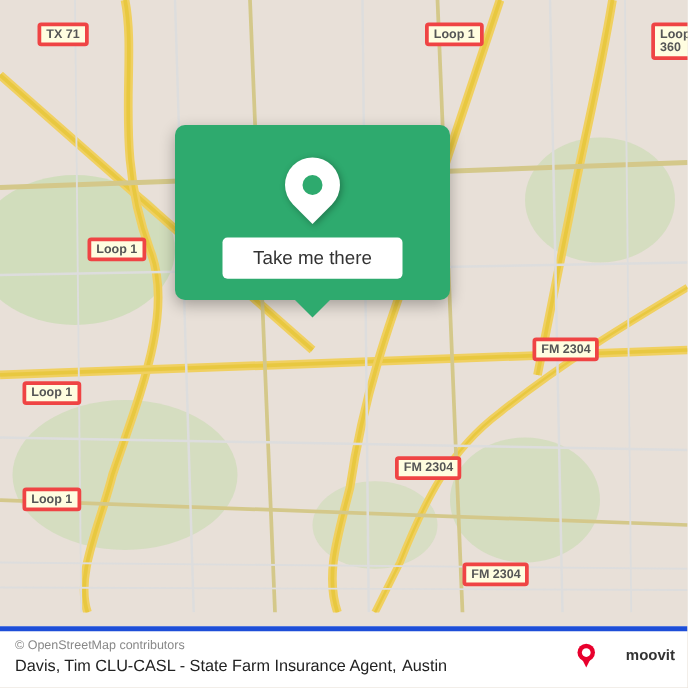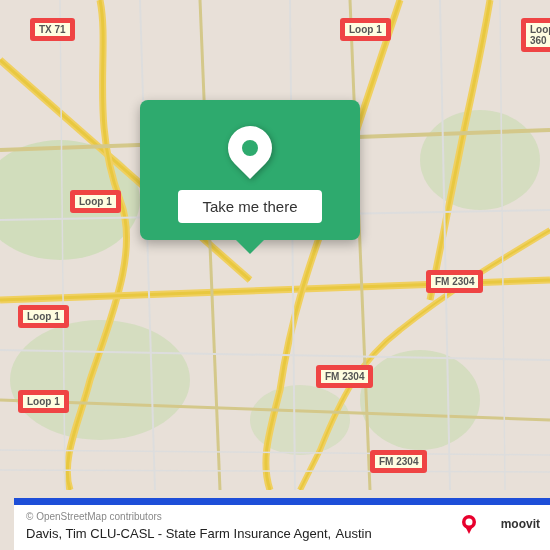--- a/index.html
+++ b/index.html
@@ -82,23 +82,22 @@
     }
 
     
     .bottom-bar {
       position: absolute;
       bottom: 0;
       left: 0;
       right: 0;
       background: white;
       padding: 6px 12px 8px;
-      border-top: 7px solid #1d4ed8;
+      border-top: 4px solid #1d4ed8;
       z-index: 10;
-      margin-left: 14px;
     }
 
     .copyright-text {
       font-size: 10px;
       color: #888;
       margin-bottom: 2px;
     }
 
     .place-name {
       font-size: 13px;
@@ -114,21 +113,21 @@
       display: flex;
       align-items: center;
       gap: 16px;
       z-index: 11;
     }
 
     
     .road-label {
       position: absolute;
       background: #fffde0;
-      border: 5px solid #ef4444;
+      border: 3px solid #ef4444;
       border-radius: 3px;
       font-size: 10px;
       padding: 1px 4px;
       color: #555;
       font-weight: bold;
       z-index: 5;
     }
   </style>
 </head>
 <body>

